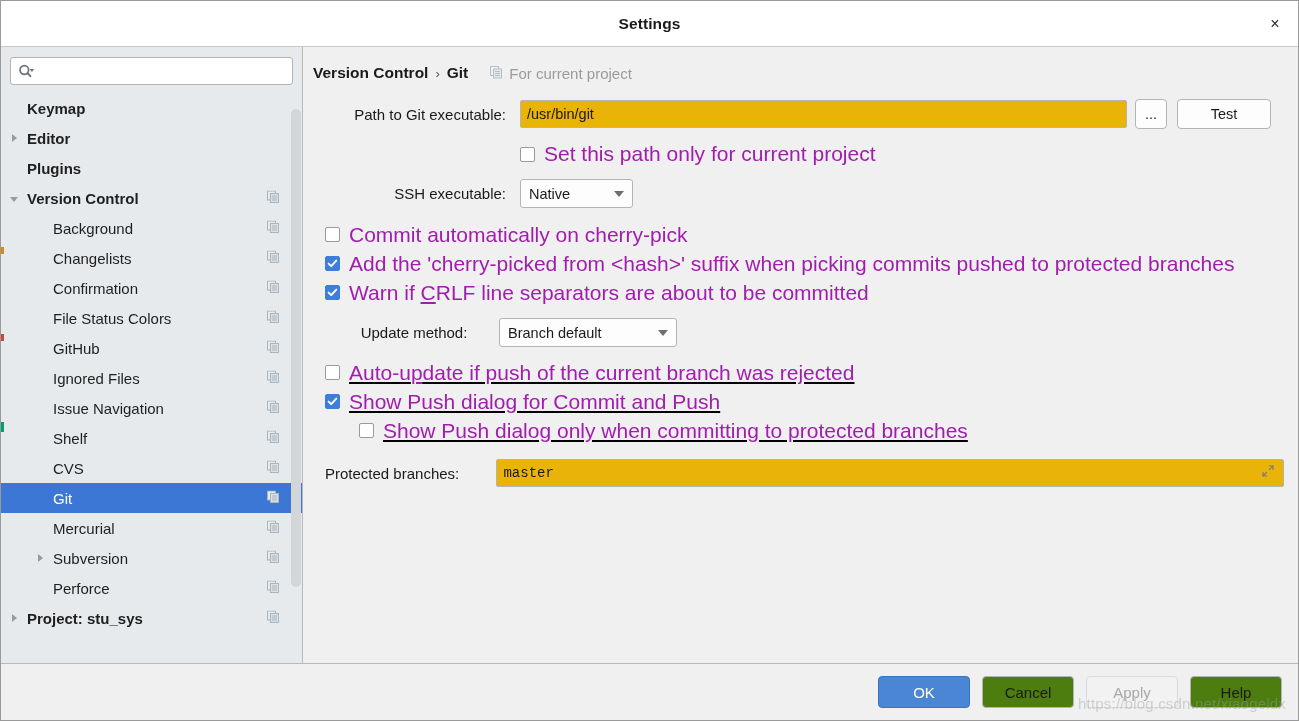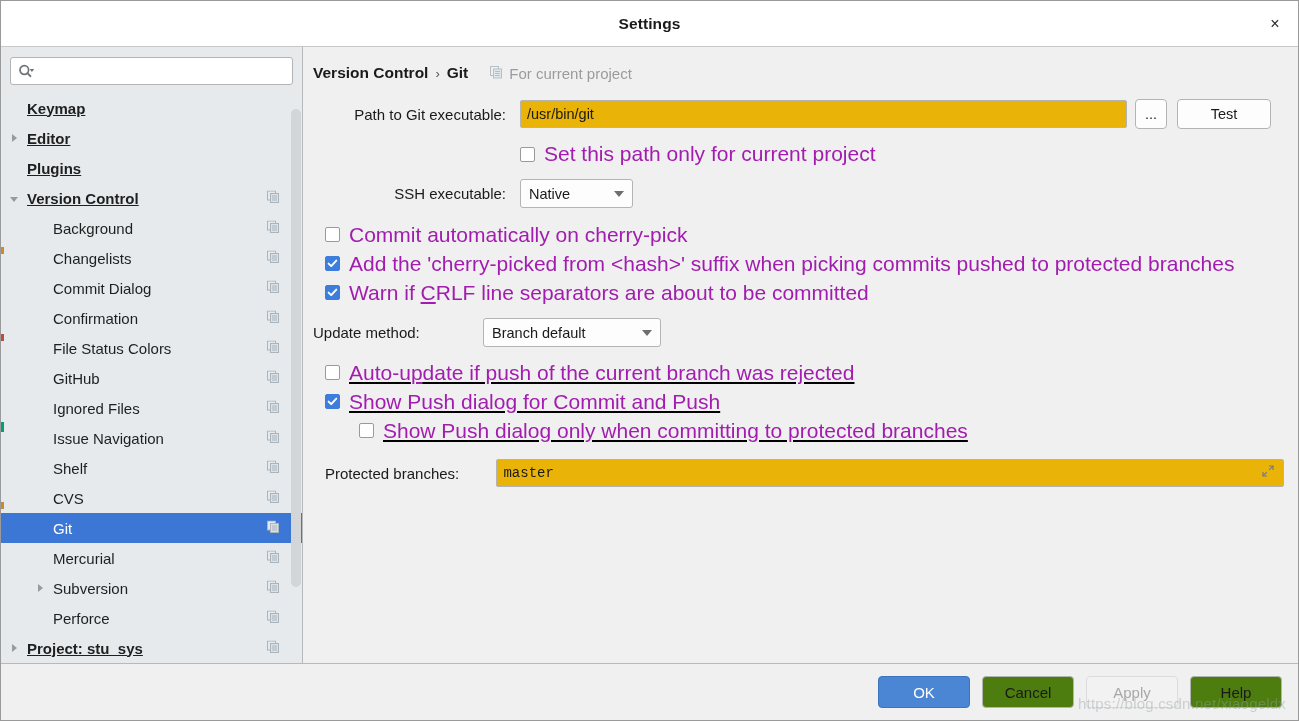--- a/index.html
+++ b/index.html
@@ -107,21 +107,21 @@
     border-bottom: 4.5px solid transparent;
   }
   .tree-row .tw-glyph.open {
     border-left: 4.5px solid transparent;
     border-right: 4.5px solid transparent;
     border-top: 5px solid #9a9a9a;
     border-bottom: 0;
     position: relative; top: 1px;
   }
   .tree-row .label { white-space: nowrap; }
-  .tree-row.top > .label { font-weight: bold; text-decoration: underline; }
+  .tree-row.top > .label { font-weight: bold; }
   .tree-row.indent { padding-left: 26px; }
   .tree-row.selected {
     background: #3d77d6;
     color: #ffffff;
   }
   .copy-icon {
     position: absolute;
     right: 22px;
     top: 50%;
     transform: translateY(-50%);
@@ -360,31 +360,20 @@
                 <rect x="0.5" y="0.5" width="8" height="9" fill="#e6eaed" stroke="#aab4bc"></rect>
                 <rect x="3.5" y="3.0" width="8" height="9" fill="#dbe2e7" stroke="#aab4bc"></rect>
                 <line x1="5" y1="5.5" x2="10" y2="5.5" stroke="#aab4bc"></line>
                 <line x1="5" y1="7.5" x2="10" y2="7.5" stroke="#aab4bc"></line>
                 <line x1="5" y1="9.5" x2="10" y2="9.5" stroke="#aab4bc"></line>
               </svg></span>
           </div>
           <div class="tree-row indent">
             <span class="twisty"></span>
             <span class="label">Changelists</span>
-            <span class="copy-icon"><svg width="13" height="13" viewBox="0 0 13 13">
-                <rect x="0.5" y="0.5" width="8" height="9" fill="#e6eaed" stroke="#aab4bc"></rect>
-                <rect x="3.5" y="3.0" width="8" height="9" fill="#dbe2e7" stroke="#aab4bc"></rect>
-                <line x1="5" y1="5.5" x2="10" y2="5.5" stroke="#aab4bc"></line>
-                <line x1="5" y1="7.5" x2="10" y2="7.5" stroke="#aab4bc"></line>
-                <line x1="5" y1="9.5" x2="10" y2="9.5" stroke="#aab4bc"></line>
-              </svg></span>
-          </div>
-          <div class="tree-row indent">
-            <span class="twisty"></span>
-            <span class="label">Commit Dialog</span>
             <span class="copy-icon"><svg width="13" height="13" viewBox="0 0 13 13">
                 <rect x="0.5" y="0.5" width="8" height="9" fill="#e6eaed" stroke="#aab4bc"></rect>
                 <rect x="3.5" y="3.0" width="8" height="9" fill="#dbe2e7" stroke="#aab4bc"></rect>
                 <line x1="5" y1="5.5" x2="10" y2="5.5" stroke="#aab4bc"></line>
                 <line x1="5" y1="7.5" x2="10" y2="7.5" stroke="#aab4bc"></line>
                 <line x1="5" y1="9.5" x2="10" y2="9.5" stroke="#aab4bc"></line>
               </svg></span>
           </div>
           <div class="tree-row indent">
             <span class="twisty"></span>
@@ -583,21 +572,21 @@
             <span class="cbox checked">
               <svg width="11" height="11" viewBox="0 0 11 11">
                 <polyline points="1.6,5.6 4.2,8.2 9.3,2.6" fill="none" stroke="#ffffff" stroke-width="1.9" stroke-linecap="round" stroke-linejoin="round"></polyline>
               </svg>
             </span>
             <span class="cb-label">Warn if <span class="mn">C</span>RLF line separators are about to be committed</span>
           </div>
         </div>
 
       <div class="row" style="margin-top:11px;">
-        <div class="field-label" style="width:170px;text-align:left;margin-left:0;">Update method:</div>
+        <div class="field-label" style="width:170px;text-align:center;margin-left:16px;">Update method:</div>
         <div class="combo" style="width:178px;">
           <span class="cv">Branch default</span>
           <span class="arrow"></span>
         </div>
       </div>
 
       <div id="cb-bottom" style="margin-top:11px;text-decoration:underline;">
           <div class="cb-row" style="height: 29px; margin-left: 12px;">
             <span class="cbox"></span>
             <span class="cb-label">Auto-u<span class="mn">p</span>date if push of the current branch was rejected</span>

